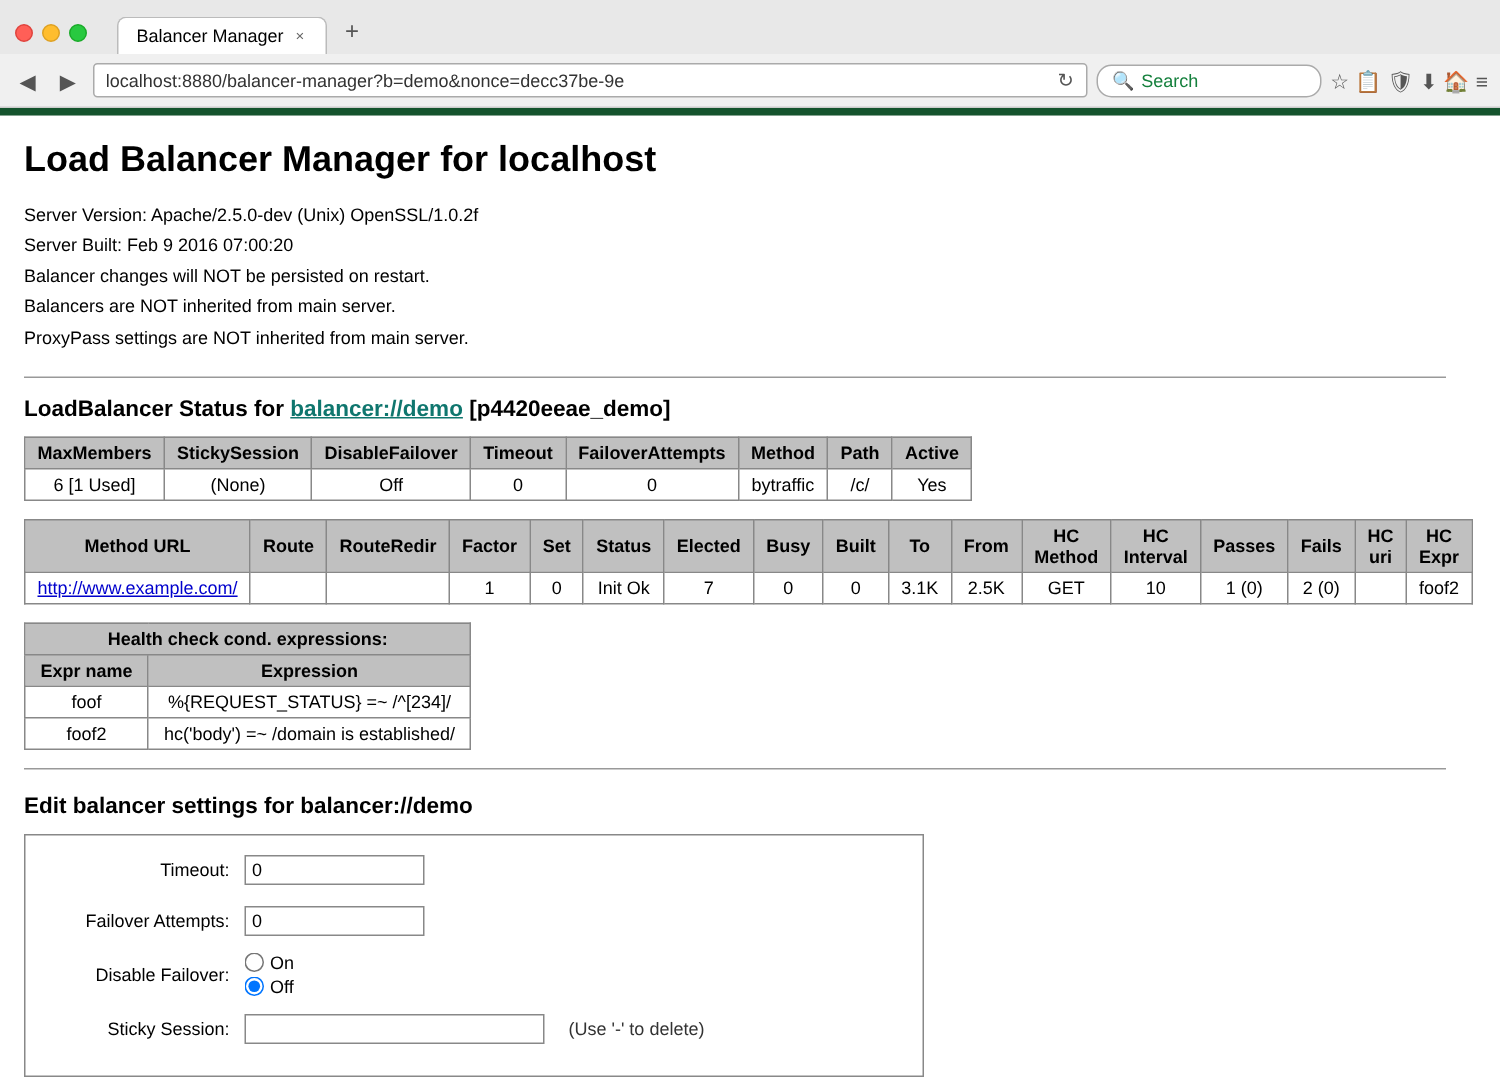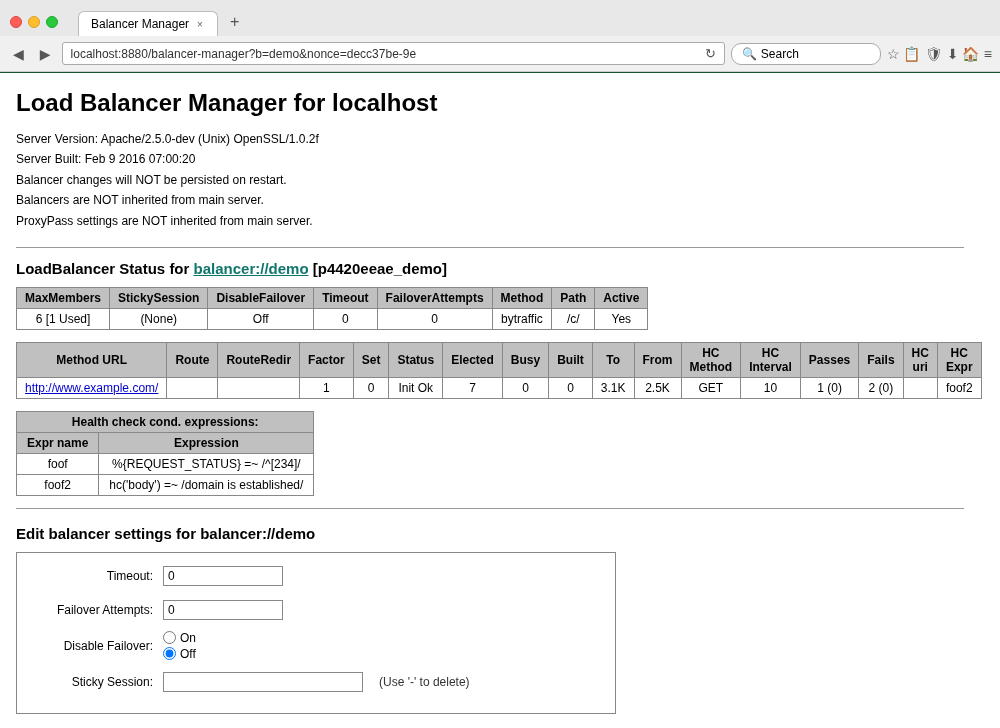--- a/index.html
+++ b/index.html
@@ -1,21 +1,21 @@
 <!DOCTYPE html>
 <html><head>
   <meta charset="utf-8">
   <style>
     * { box-sizing: border-box; margin: 0; padding: 0; }
     body { font-family: Arial, Helvetica, sans-serif; font-size: 13px; background: #fff; color: #000; }
 
     
     .browser-chrome {
       background: #e8e8e8;
-      border-bottom: 1px solid #14532d;
+      border-bottom: 5px solid #14532d;
       padding: 0;
     }
     .title-bar {
       display: flex;
       align-items: center;
       padding: 8px 10px 0 10px;
       background: #e8e8e8;
     }
     .window-controls {
       display: flex;
@@ -277,21 +277,21 @@
 
   <div class="nav-bar">
     <button class="nav-btn">◀</button>
     <button class="nav-btn">▶</button>
     <div class="address-bar">
       <span class="address-text">localhost:8880/balancer-manager?b=demo&amp;nonce=decc37be-9e</span>
       <span class="refresh-btn">↻</span>
     </div>
     <div class="search-bar">
       <span>🔍</span>
-      <span style="color:#000000;font-size:12px;">Search</span>
+      <span style="color:#15803d;font-size:12px;">Search</span>
     </div>
     <div class="browser-icons">
       <span class="bi">☆</span>
       <span class="bi">📋</span>
       <span class="bi">🛡</span>
       <span class="bi">⬇</span>
       <span class="bi">🏠</span>
       <span class="bi">≡</span>
     </div>
   </div>

